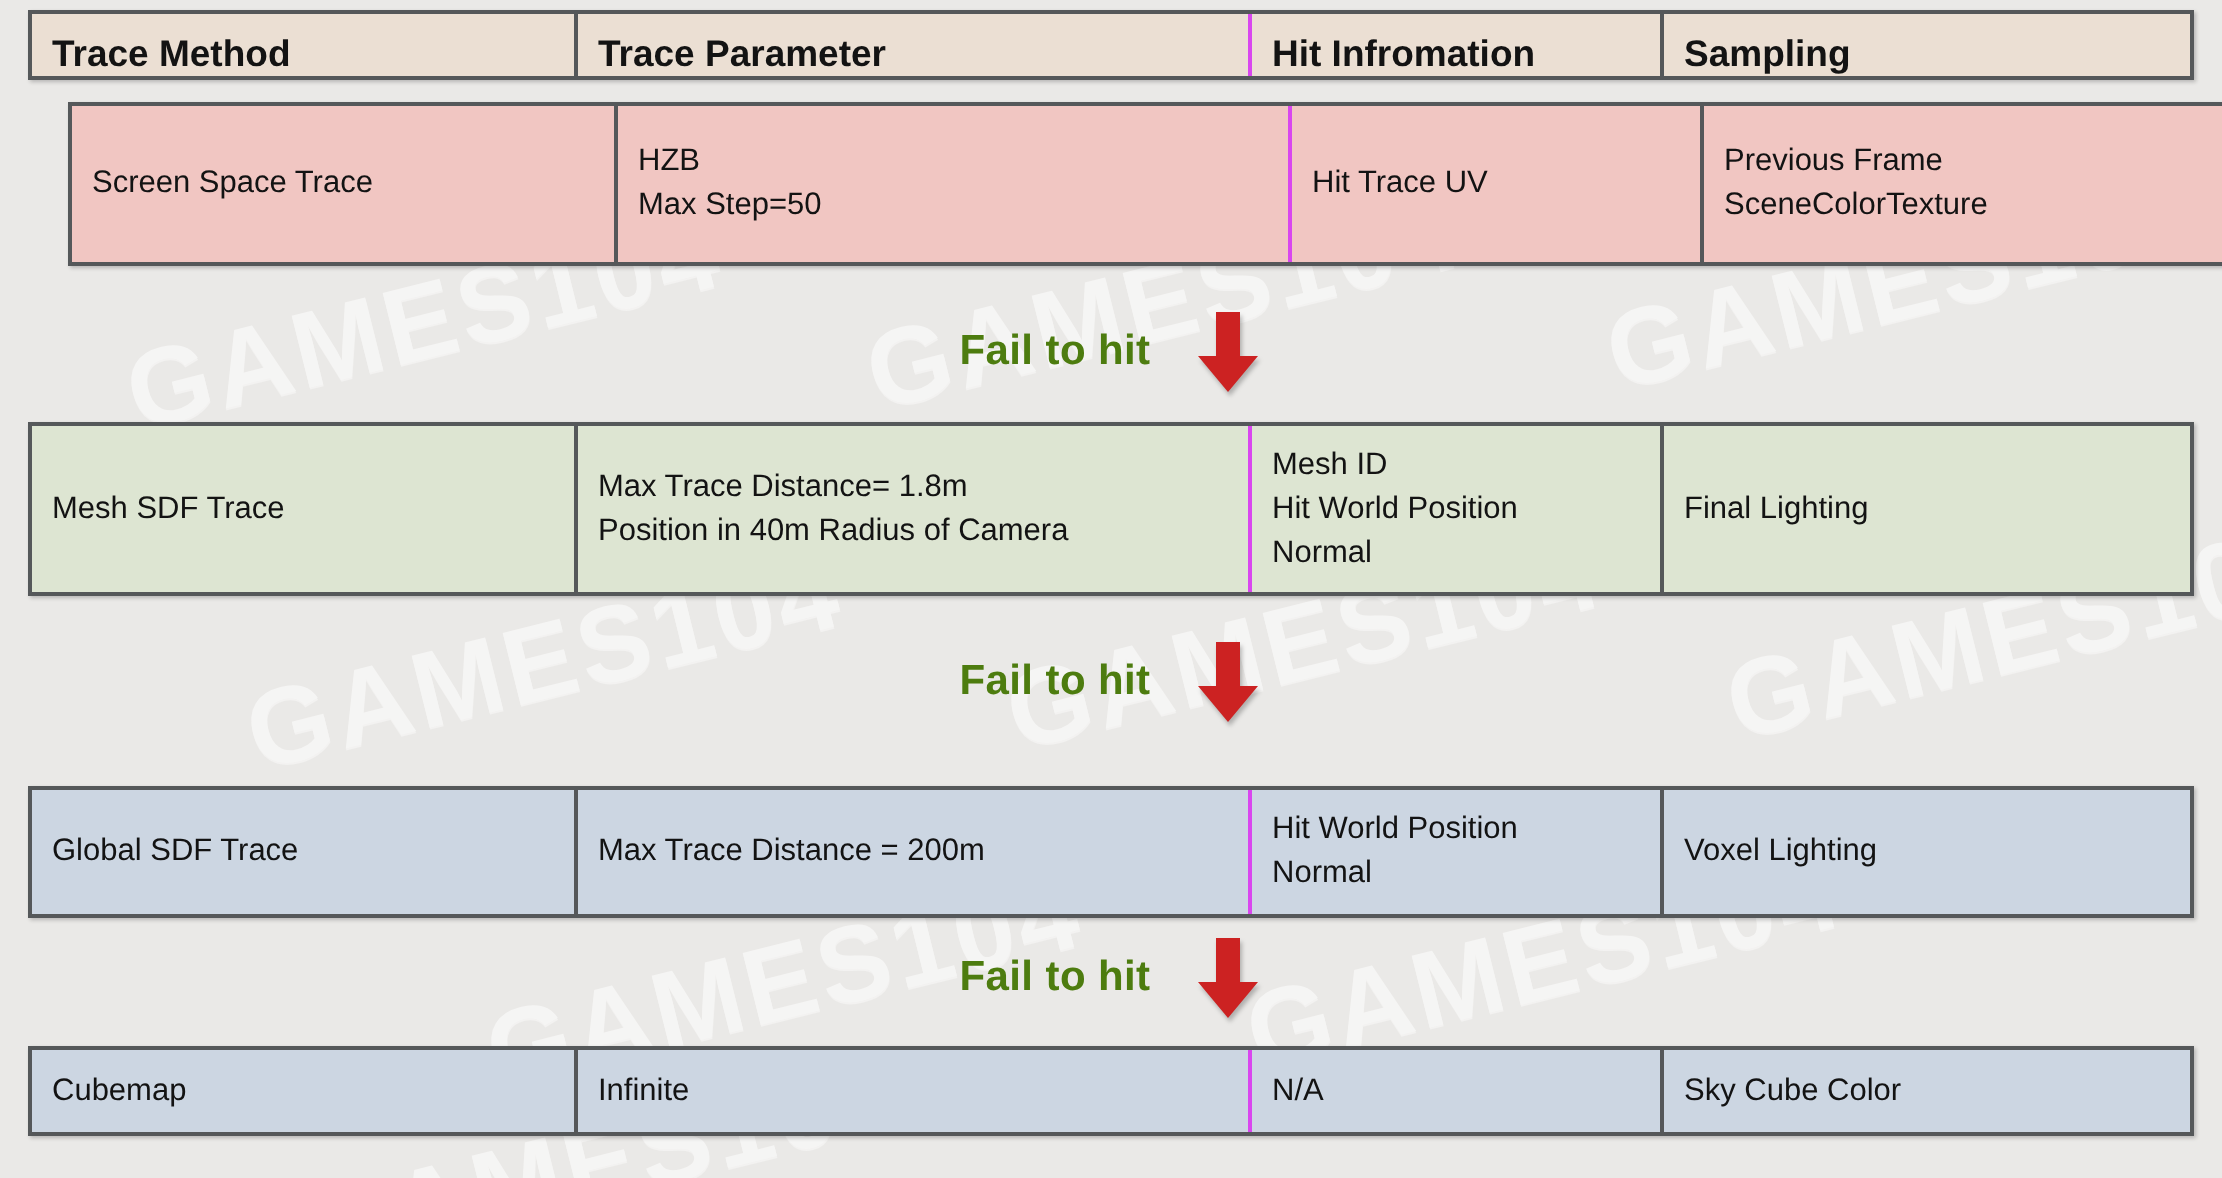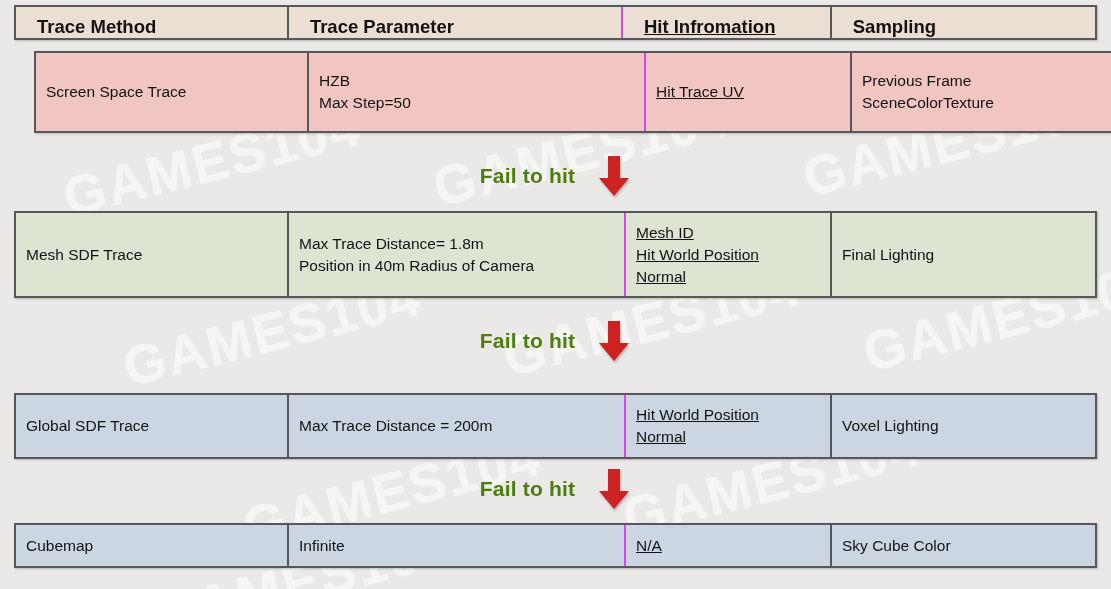--- a/index.html
+++ b/index.html
@@ -68,35 +68,34 @@
     flex-direction: column;
     justify-content: center;
     padding: 4px 10px;
     font-size: 15.5px;
     line-height: 1.42;
     color: #131313;
     overflow: hidden;
   }
   .cell.c1 { width: 273px; border-right: 2px solid #55585a; }
   .cell.c2 { width: 337px; border-right: 2px solid #d946ef; }
-  .cell.c3 { width: 206px; border-right: 2px solid #55585a; text-decoration: underline; }
+  .cell.c3 { width: 206px; border-right: 2px solid #55585a; }
   .cell.c4 { width: 263px; }
 
   .header-row {
     top: 5px;
     height: 35px;
     background: #ebdfd3;
   }
   .header-row .cell {
     font-weight: 700;
     font-size: 18.5px;
     justify-content: center;
     padding-top: 12px;
     padding-bottom: 2px;
-    margin-left: 11px;
   }
 
   .row-pink  { top: 51px;  height: 82px; background: #f1c6c2; margin-left: 20px; }
   .row-green { top: 211px; height: 87px; background: #dde5d2; }
   .row-blue  { top: 393px; height: 66px; background: #ccd6e2; }
   .row-last  { top: 523px; height: 45px; background: #ccd6e2; }
 
   .line { display: block; }
 
   

